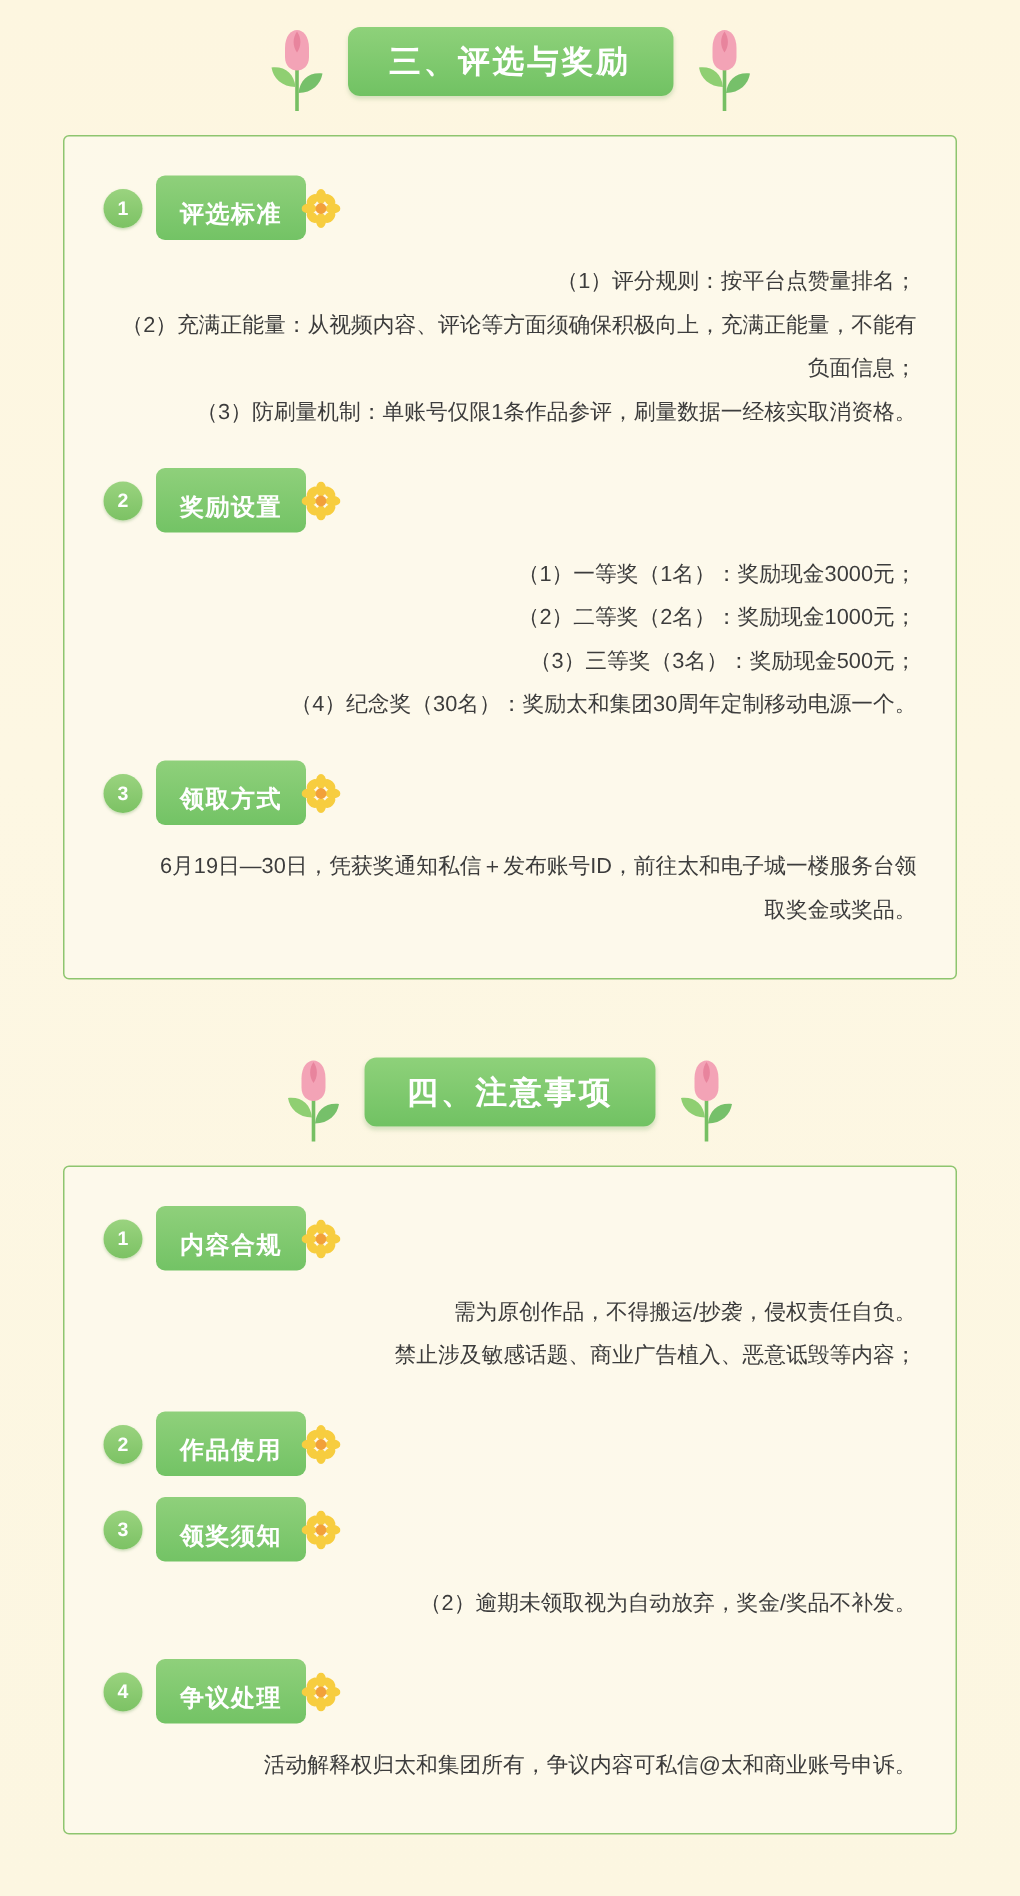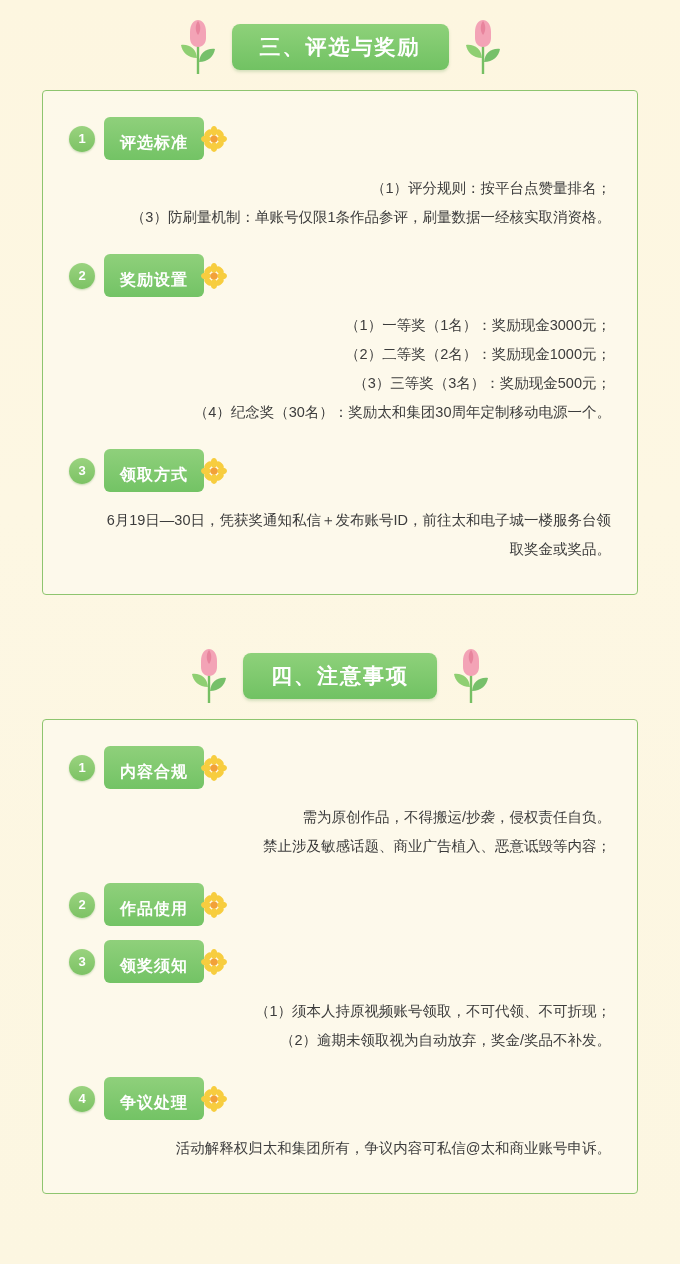--- a/index.html
+++ b/index.html
@@ -13,21 +13,21 @@
     position: relative;
     overflow: hidden;
     background: linear-gradient(180deg, #fdf6e0 0%, #fdf7e3 40%, #fcf6e1 100%);
   }
 
   .page { width: 680px; padding: 0 0 20px 0; }
 
   
   .section-head {
     display: flex;
-    align-items: center;
+    align-items: flex-start;
     justify-content: center;
     gap: 14px;
     margin: 18px 0 14px 0;
     position: relative;
   }
   .sec-title {
     background: linear-gradient(180deg, #8ed17a 0%, #71c263 100%);
     color: #ffffff;
     font-size: 21px;
     font-weight: bold;
@@ -138,20 +138,21 @@
           <ellipse cx="7.3" cy="7.3" rx="4.6" ry="3" transform="rotate(-45 7.3 7.3)"></ellipse>
           <ellipse cx="18.7" cy="18.7" rx="4.6" ry="3" transform="rotate(-45 18.7 18.7)"></ellipse>
           <ellipse cx="18.7" cy="7.3" rx="4.6" ry="3" transform="rotate(45 18.7 7.3)"></ellipse>
           <ellipse cx="7.3" cy="18.7" rx="4.6" ry="3" transform="rotate(45 7.3 18.7)"></ellipse>
         </g>
         <circle cx="13" cy="13" r="3.6" fill="#f2a03a"></circle>
       </svg>
     </div>
     <div class="body-text">
       <p>（1）评分规则：按平台点赞量排名；</p>
+      <p>（2）充满正能量：从视频内容、评论等方面须确保积极向上，充满正能量，不能有负面信息；</p>
       <p>（3）防刷量机制：单账号仅限1条作品参评，刷量数据一经核实取消资格。</p>
     </div>
 
     <div class="label-row">
       <div class="num-badge">2</div>
       <div class="pill">奖励设置</div>
       <svg class="flower-deco" viewBox="0 0 26 26">
         <g fill="#f7cd3f">
           <ellipse cx="13" cy="5" rx="3.4" ry="5"></ellipse>
           <ellipse cx="13" cy="21" rx="3.4" ry="5"></ellipse>
@@ -268,21 +269,20 @@
           <ellipse cx="21" cy="13" rx="5" ry="3.4"></ellipse>
           <ellipse cx="7.3" cy="7.3" rx="4.6" ry="3" transform="rotate(-45 7.3 7.3)"></ellipse>
           <ellipse cx="18.7" cy="18.7" rx="4.6" ry="3" transform="rotate(-45 18.7 18.7)"></ellipse>
           <ellipse cx="18.7" cy="7.3" rx="4.6" ry="3" transform="rotate(45 18.7 7.3)"></ellipse>
           <ellipse cx="7.3" cy="18.7" rx="4.6" ry="3" transform="rotate(45 7.3 18.7)"></ellipse>
         </g>
         <circle cx="13" cy="13" r="3.6" fill="#f2a03a"></circle>
       </svg>
     </div>
     <div class="body-text">
-      <p>（1）须本人持原视频账号领取，不可代领、不可折现；</p>
       <p>（2）逾期未领取视为自动放弃，奖金/奖品不补发。</p>
     </div>
 
     <div class="label-row">
       <div class="num-badge">4</div>
       <div class="pill">争议处理</div>
       <svg class="flower-deco" viewBox="0 0 26 26">
         <g fill="#f7cd3f">
           <ellipse cx="13" cy="5" rx="3.4" ry="5"></ellipse>
           <ellipse cx="13" cy="21" rx="3.4" ry="5"></ellipse>

